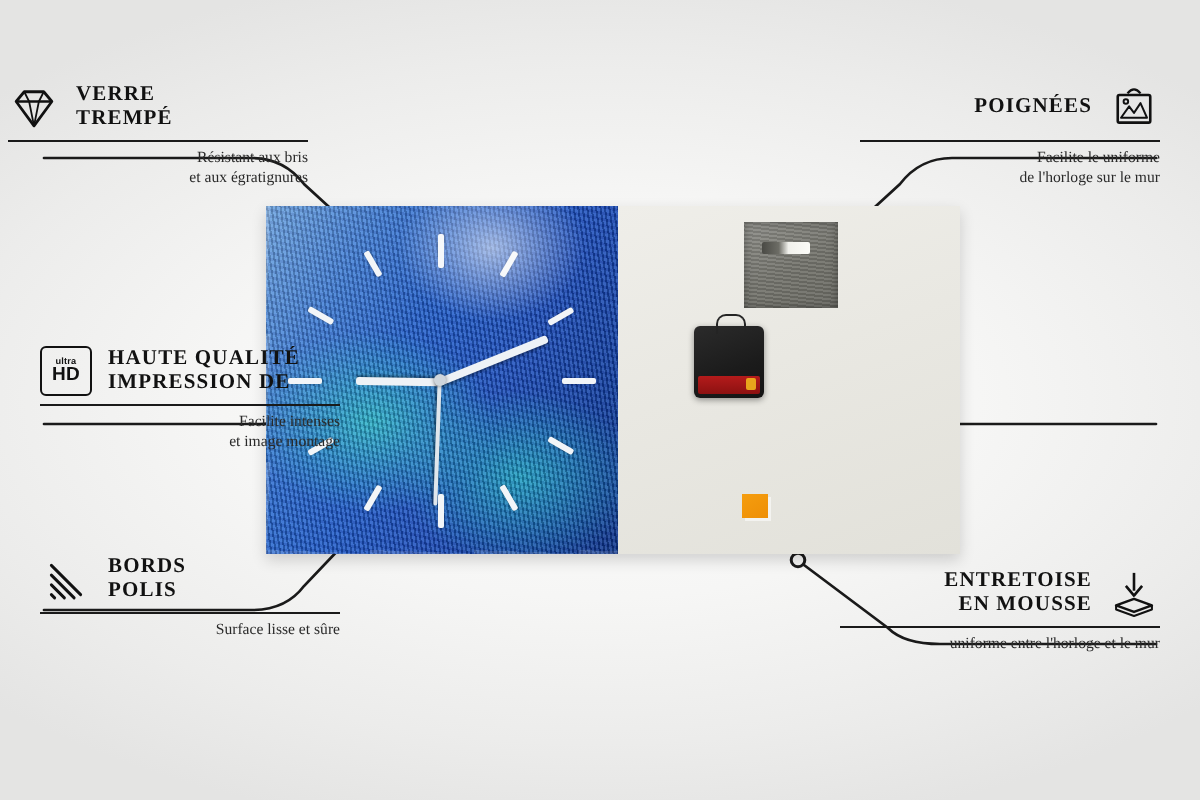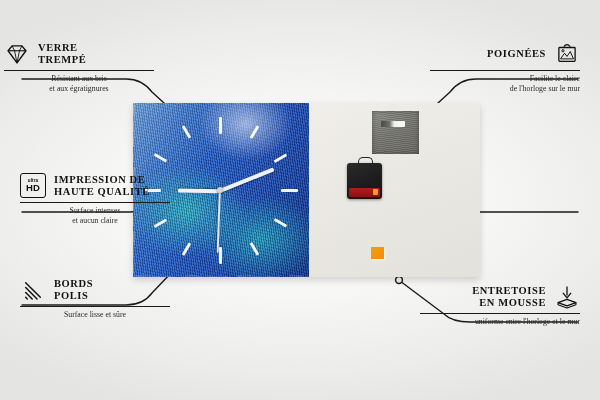--- a/index.html
+++ b/index.html
@@ -23,21 +23,21 @@
     font-size:10.5px;line-height:12.5px;color:#111;
     text-transform:uppercase;
   }
   .rule{height:1px;background:#1a1a1a;margin:3px 0 3px;}
   .feat-sub{
     font-family:"Liberation Serif", serif;
     font-size:7.8px;line-height:9.6px;color:#2a2a2a;
   }
   .left .feat-head{justify-content:flex-start;}
   .left .feat-title{text-align:left;}
-  .left .feat-sub{text-align:center;}
+  .left .feat-sub{text-align:right;}
   .right .feat-head{justify-content:flex-end;flex-direction:row;}
   .right .feat-title{text-align:right;}
   .right .feat-sub{text-align:right;}
 
   .ico{width:26px;height:26px;flex:0 0 26px;color:#111;}
   .ico svg{display:block;width:26px;height:26px;}
 
   
   .hdbox{
     width:24px;height:23px;border:1.4px solid #111;border-radius:3px;
@@ -206,27 +206,27 @@
 
   <div class="feature left" style="left:20px;top:173px;width:150px;">
     <div class="feat-head">
       <span class="ico">
         <span class="hdbox">
           <span class="u">ultra</span>
           <span class="h">HD</span>
         </span>
       </span>
       <span>
+        <div class="feat-title">HAUTE QUALITÉ</div>
         <div class="feat-title">IMPRESSION DE</div>
-        <div class="feat-title">HAUTE QUALITÉ</div>
-      </span>
-    </div>
-    <div class="rule"></div>
-    <div class="feat-sub">Surface intenses</div>
-    <div class="feat-sub">et aucun claire</div>
+      </span>
+    </div>
+    <div class="rule"></div>
+    <div class="feat-sub">Facilite intenses</div>
+    <div class="feat-sub">et image montage</div>
   </div>
 
   <div class="feature left" style="left:20px;top:277px;width:150px;">
     <div class="feat-head">
       <span class="ico">
         <svg viewBox="0 0 32 32" fill="none" stroke="currentColor" stroke-width="1.8" stroke-linecap="round">
           <path d="M7 7 L25 25"></path>
           <path d="M7 13 L21 27"></path>
           <path d="M7 19 L15 27"></path>
           <path d="M7 25 L9 27"></path>
@@ -249,21 +249,21 @@
       <span class="ico">
         <svg viewBox="0 0 32 32" fill="none" stroke="currentColor" stroke-width="1.6" stroke-linejoin="round">
           <path d="M12 7 Q16 2 20 7" stroke-width="1.4"></path>
           <rect x="6" y="8" width="20" height="17" rx="1"></rect>
           <path d="M8 22 L13 15 L16 19 L20 13 L24 22 Z" stroke-width="1.2"></path>
           <circle cx="11" cy="12" r="1.4" stroke-width="1.2"></circle>
         </svg>
       </span>
     </div>
     <div class="rule"></div>
-    <div class="feat-sub">Facilite le claire</div>
+    <div class="feat-sub">Facilite le uniforme</div>
     <div class="feat-sub">de l'horloge sur le mur</div>
   </div>
 
 
   <div class="feature right" style="left:420px;top:284px;width:160px;">
     <div class="feat-head">
       <span>
         <div class="feat-title">ENTRETOISE</div>
         <div class="feat-title">EN MOUSSE</div>
       </span>

